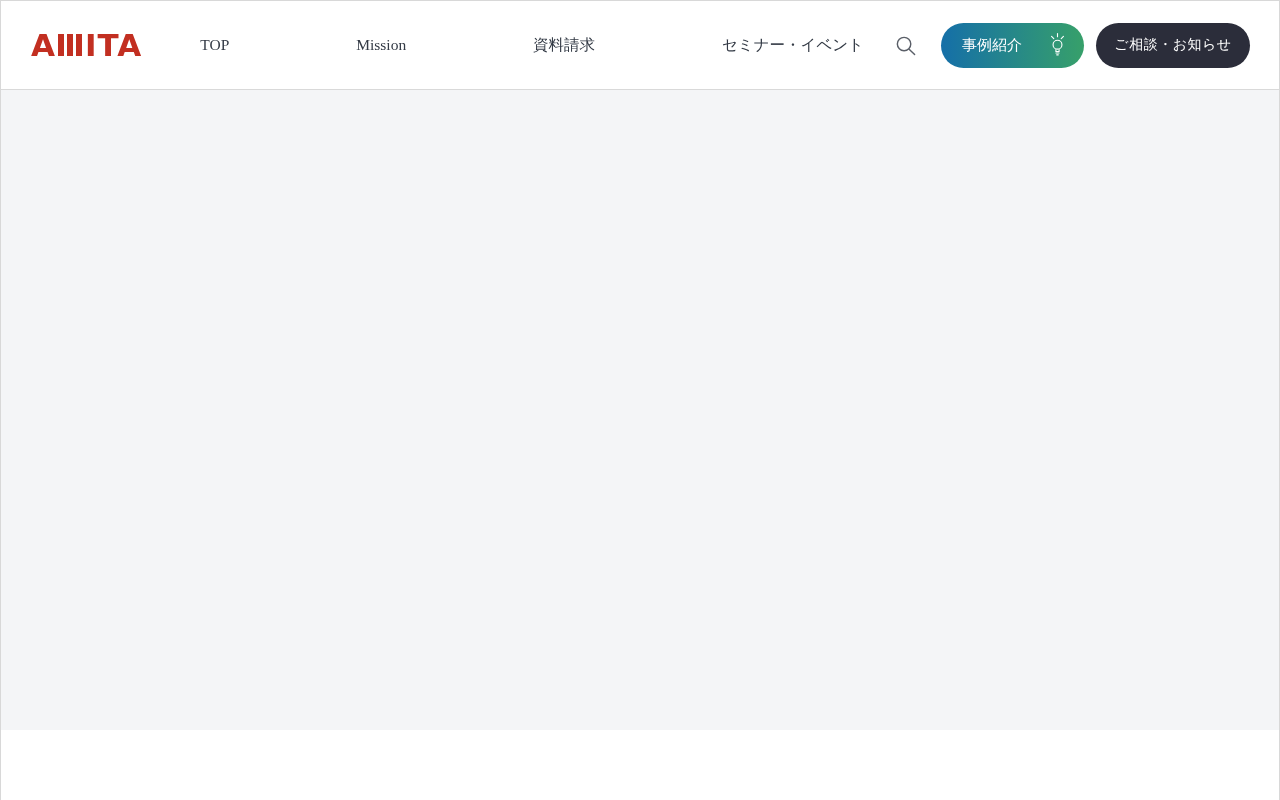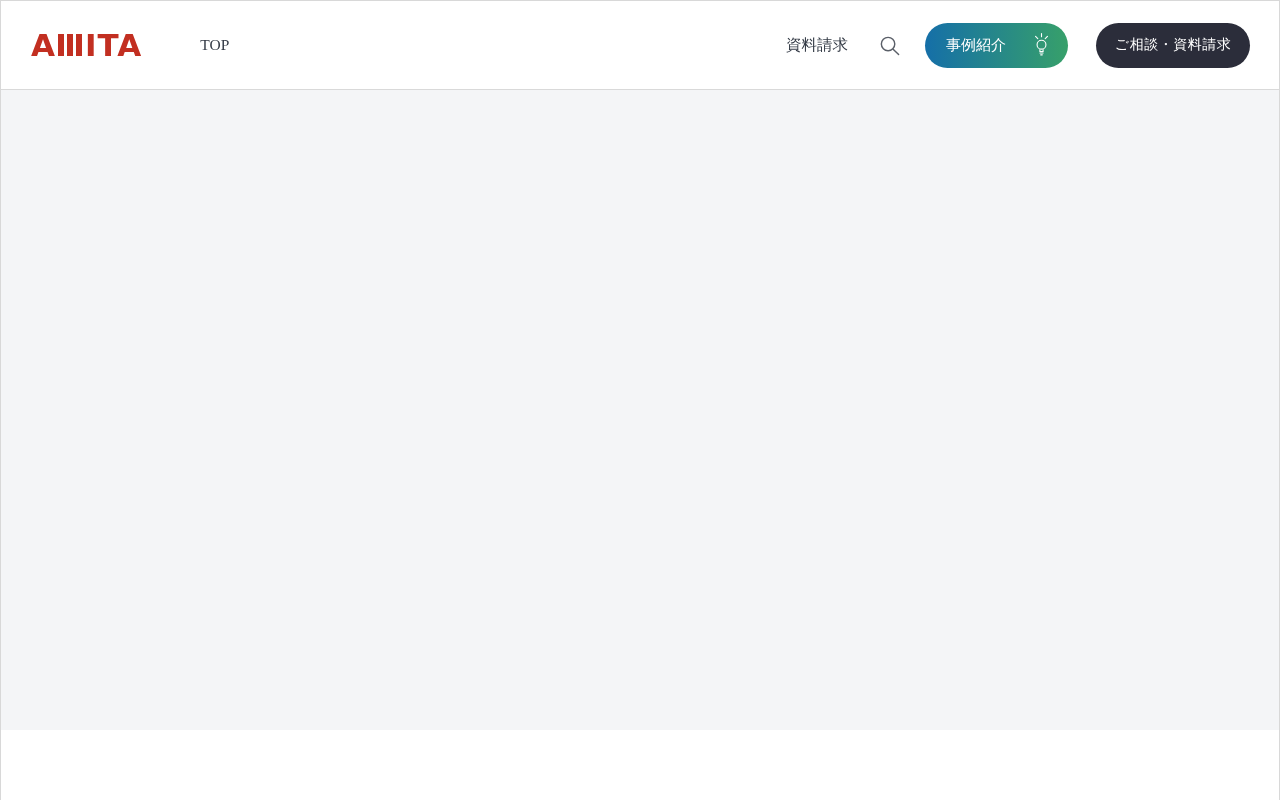--- a/index.html
+++ b/index.html
@@ -77,21 +77,21 @@
   
   .search-button {
     background:none; border:none; cursor:pointer;
     flex:0 0 auto;
     display:flex; align-items:center; justify-content:center;
     width:26px; height:26px;
     margin-right:23px;
   }
 
   
-  .cta-group { display:flex; gap:28px; flex:0 0 auto; }
+  .cta-group { display:flex; gap:12px; flex:0 0 auto; }
   .btn-pill {
     height:45px;
     border:none;
     border-radius:23px;
     cursor:pointer;
     display:flex; align-items:center;
     font-family:"Liberation Serif","DejaVu Serif",serif;
     color:#ffffff;
   }
   .btn-case {
@@ -132,21 +132,23 @@
         <i></i>
           <i></i>
           <i></i>
       </span>
       <span class="logo-letter">ITA</span>
     </div>
 
     <nav class="main-nav">
       <ul>
         <li>TOP</li>
+        <li>Mission</li>
         <li>資料請求</li>
+        <li>セミナー・イベント</li>
       </ul>
     </nav>
 
     <button class="search-button">
       <svg width="23" height="23" viewBox="0 0 24 24" fill="none" stroke="#5a5f68" stroke-width="1.5" stroke-linecap="round">
         <circle cx="10.5" cy="10.5" r="7"></circle>
         <line x1="15.8" y1="15.8" x2="21.5" y2="21.5"></line>
       </svg>
     </button>
 
@@ -159,21 +161,21 @@
           <line x1="4.5" y1="4.5" x2="7.3" y2="7.3"></line>
           <line x1="19.5" y1="4.5" x2="16.7" y2="7.3"></line>
           <circle cx="12" cy="15" r="5.6"></circle>
           <path d="M10 21 L10 23.5 L14 23.5 L14 21"></path>
           <line x1="10" y1="25.5" x2="14" y2="25.5"></line>
           <line x1="11" y1="27.8" x2="13" y2="27.8"></line>
         </svg>
       </button>
 
       <button class="btn-pill btn-contact">
-        <span>ご相談・資料請求</span>
+        <span>ご相談・お知らせ</span>
       </button>
 
     </div>
   </header>
 
   <main class="page-content"></main>
 
   <div class="bottom-strip"></div>
 
 </div>

